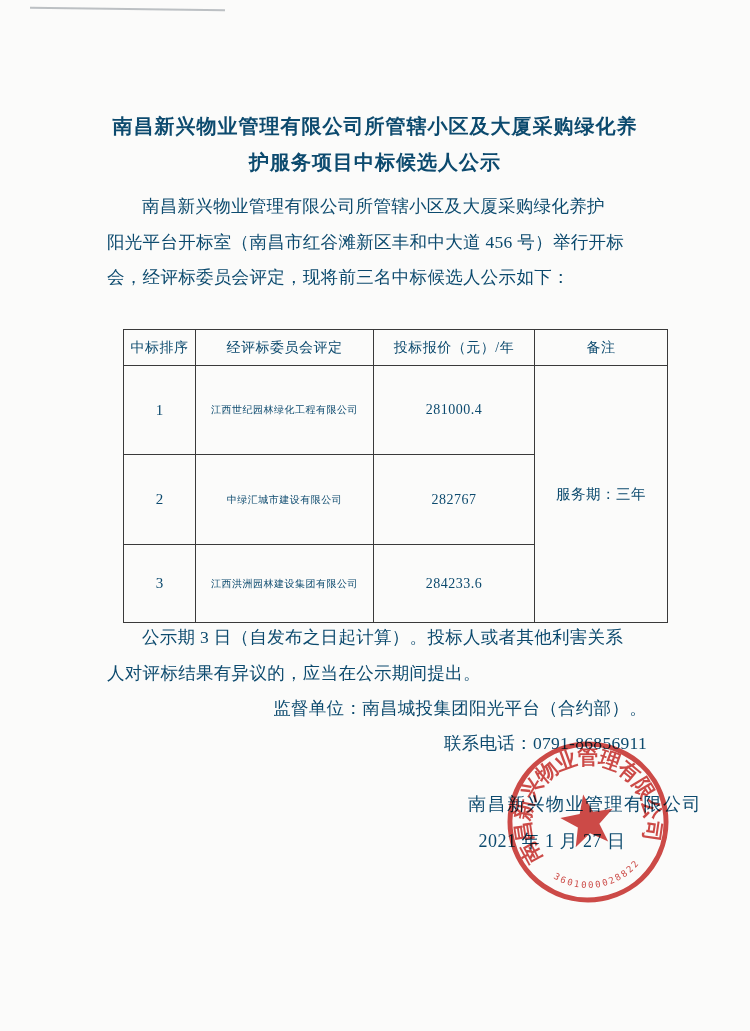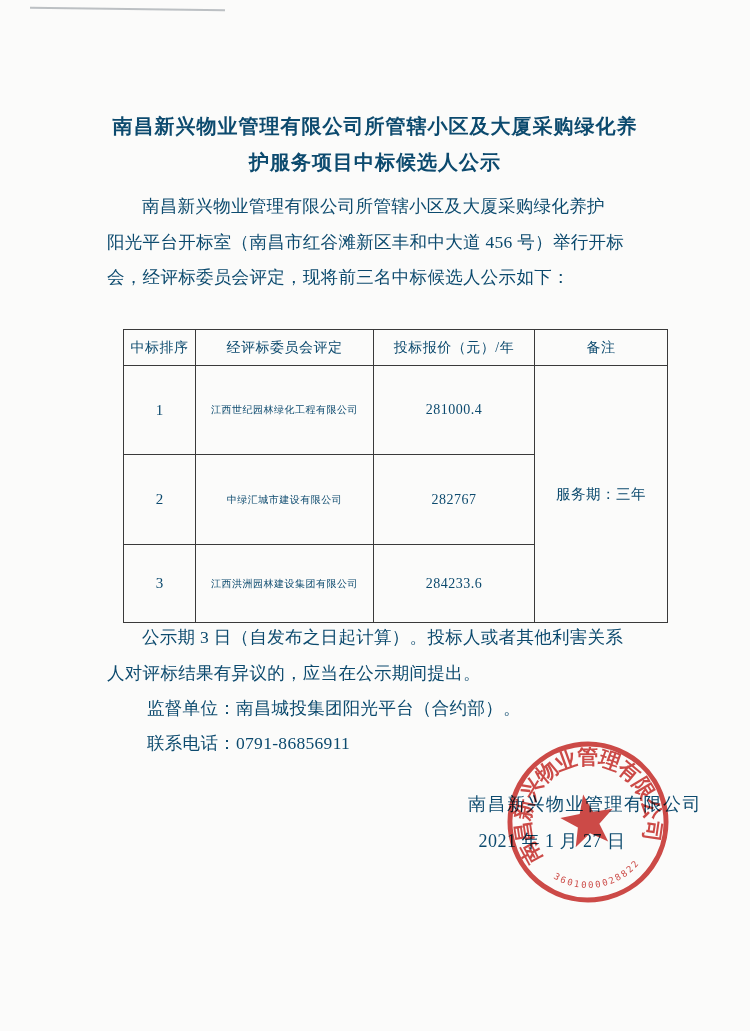--- a/index.html
+++ b/index.html
@@ -45,21 +45,21 @@
   .c-rank{font-size:15px;}
   .c-name{
     text-align:left;padding:0 10px 0 13px;
     font-size:10px;line-height:28px;letter-spacing:.5px;
   }
   .c-price{font-size:14px;letter-spacing:.5px;}
   .c-remark{font-size:14.5px;letter-spacing:.5px;}
   .supervisor,.phone{
     position:absolute;left:107px;width:540px;
     font-size:17.5px;line-height:35px;letter-spacing:.3px;
-    padding-left:40px;box-sizing:border-box;
+    padding-left:40px;box-sizing:border-box;text-align:right;
   }
   .supervisor{top:691px;}
   .phone{top:726px;}
   .sig-company{
     position:absolute;top:792px;left:420px;width:330px;
     text-align:center;font-size:18px;letter-spacing:1.5px;
   }
   .sig-date{
     position:absolute;top:829px;left:387px;width:330px;
     text-align:center;font-size:18px;letter-spacing:.5px;

